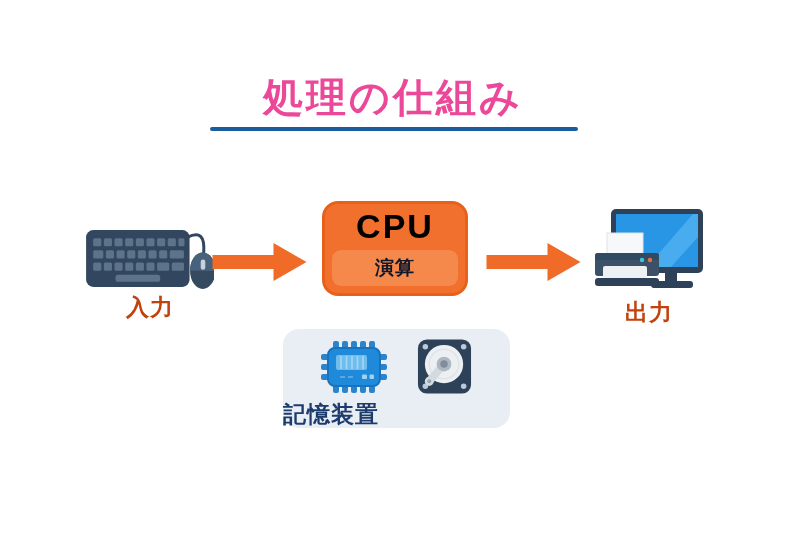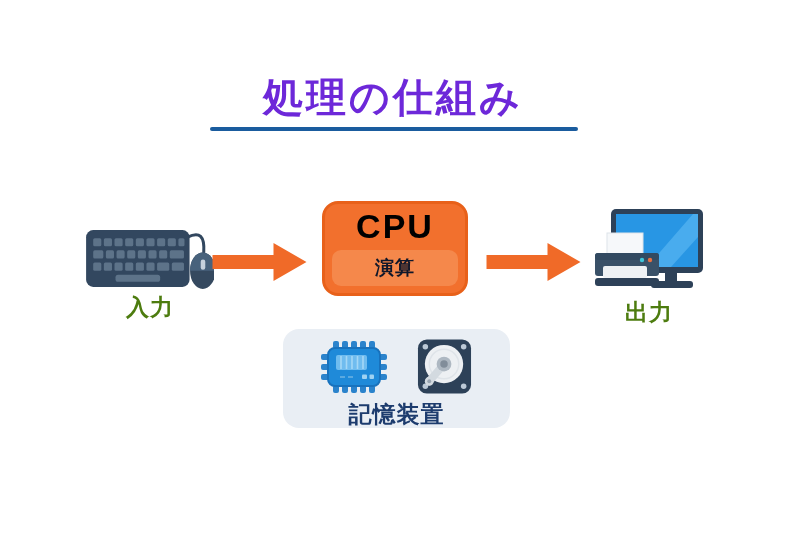--- a/index.html
+++ b/index.html
@@ -16,39 +16,39 @@
   .page-title {
     position: absolute;
     top: 70px;
     left: 0;
     width: 786px;
     margin: 0;
     text-align: center;
     font-size: 40px;
     font-weight: 800;
     letter-spacing: 3px;
-    color: #6d28d9;
+    color: #ec4899;
   }
   .title-underline {
     position: absolute;
     top: 127px;
     left: 210px;
     width: 368px;
     height: 4px;
     border-radius: 2px;
     background: #1a5c9e;
   }
 
   
   .node-label {
     position: absolute;
     text-align: center;
     font-size: 23px;
     font-weight: 800;
-    color: #4d7c0f;
+    color: #c2410c;
     letter-spacing: 1px;
   }
   .input-label  { left: 86px;  top: 292px; width: 128px; }
   .output-label { left: 595px; top: 297px; width: 108px; }
 
   
   .input-icon   { position: absolute; left: 86px;  top: 224px; }
   .output-icon  { position: absolute; left: 595px; top: 209px; }
   .arrow        { position: absolute; top: 240px; }
   .arrow-1      { left: 212px; }
@@ -110,21 +110,20 @@
     justify-content: center;
     align-items: center;
     gap: 28px;
     padding-top: 9px;
     height: 58px;
   }
   .storage-label {
     position: static;
     margin-top: 3px;
     width: 100%;
-    text-align: center;
     font-size: 23px;
     font-weight: 800;
     color: #1d3c6e;
     letter-spacing: 1px;
   }
 </style>
 </head>
 <body>
 
 <div class="canvas">

